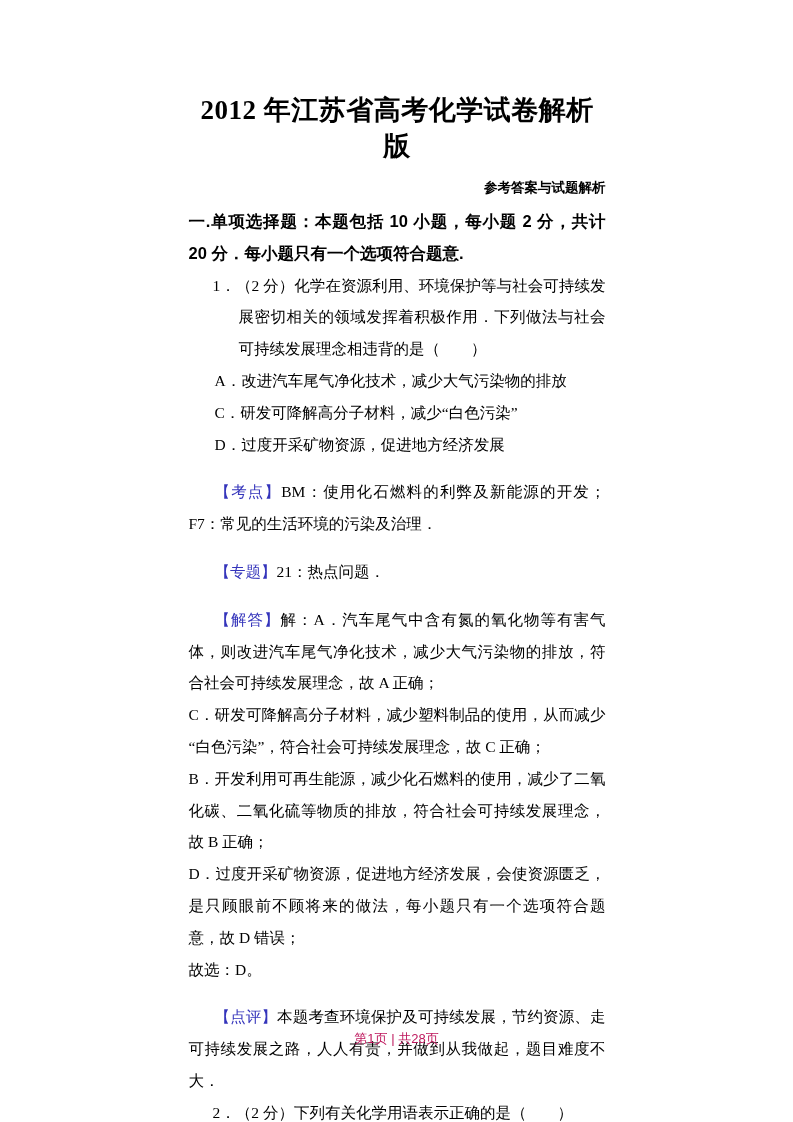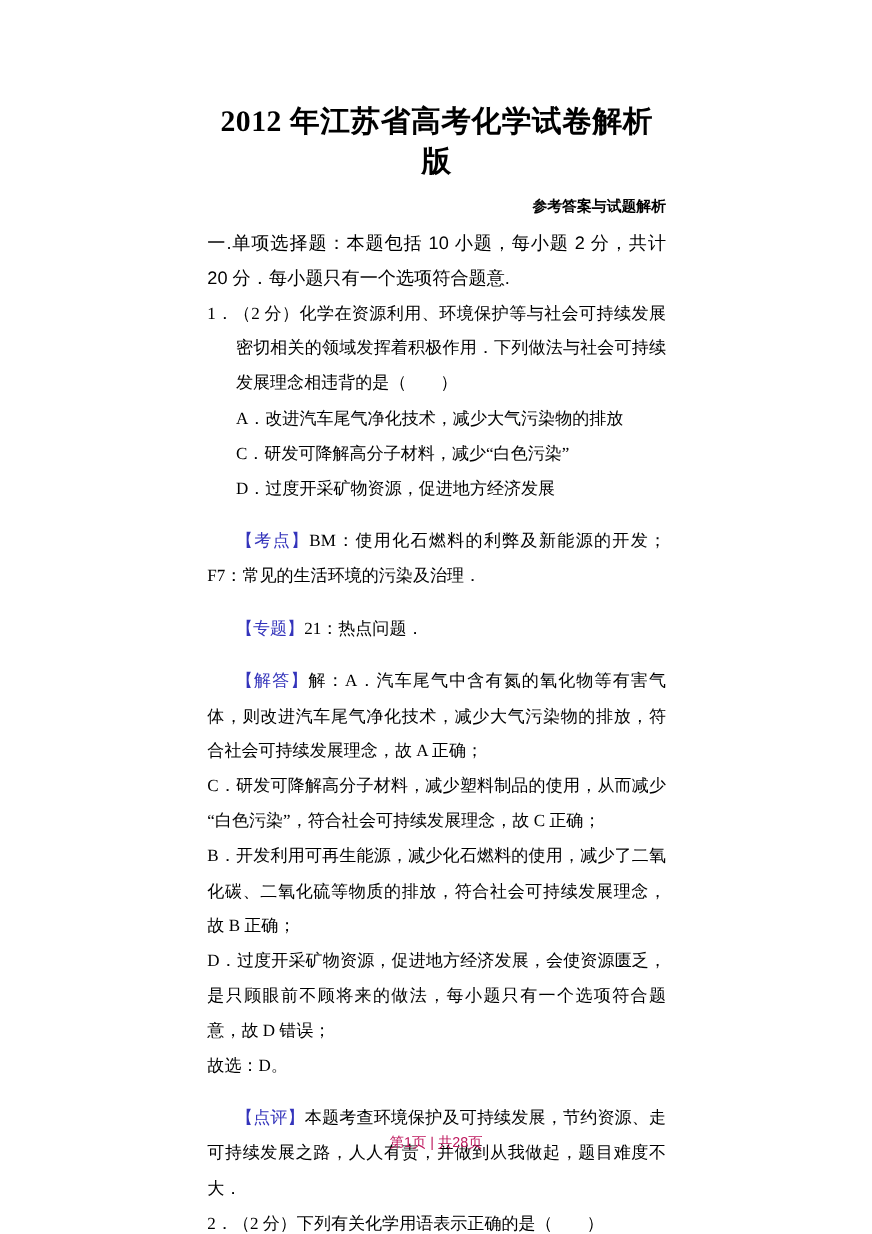--- a/index.html
+++ b/index.html
@@ -33,33 +33,34 @@
     font-size: 13.5px;
     line-height: 20px;
     font-weight: bold;
     text-align: right;
     font-family: "Liberation Sans", "DejaVu Sans", sans-serif;
   }
   .section-heading {
     margin-top: 8px;
     font-size: 16.5px;
     line-height: 31.8px;
-    font-weight: normal;
+    font-weight: bold;
     text-align: justify;
     font-family: "Liberation Sans", "DejaVu Sans", sans-serif;
   }
   #content p.para {
     margin: 0;
     font-size: 15.5px;
     line-height: 31.8px;
     text-align: justify;
   }
   #content p.question {
     padding-left: 26px;
     text-indent: -26px;
+    margin-left: 24px;
   }
   #content p.option {
     padding-left: 26px;
   }
   #content p.tag {
     text-indent: 26px;
     margin-top: 16px;
   }
   .tag-label {
     color: var(--tag-blue, #3434bb);

